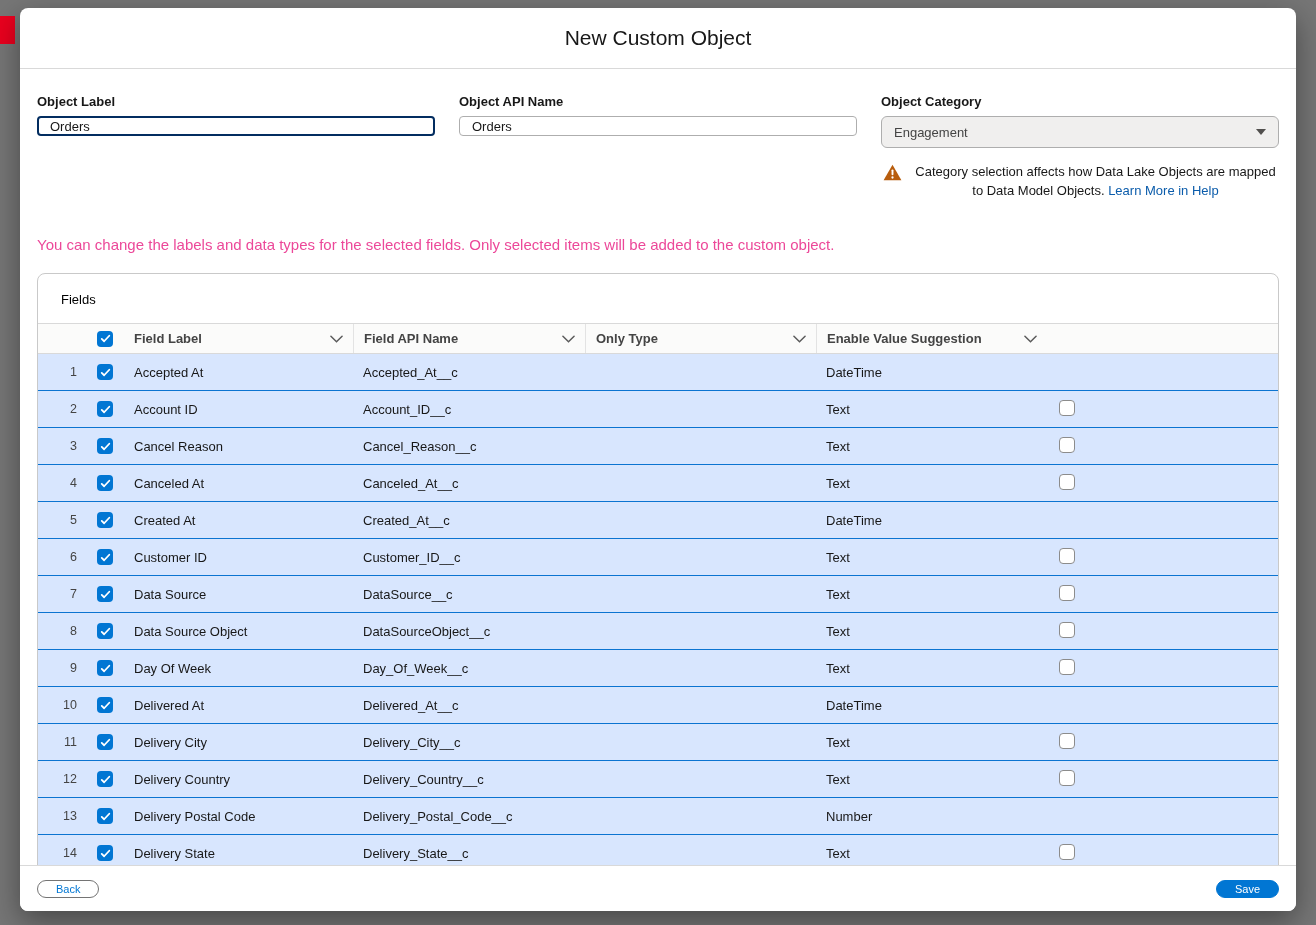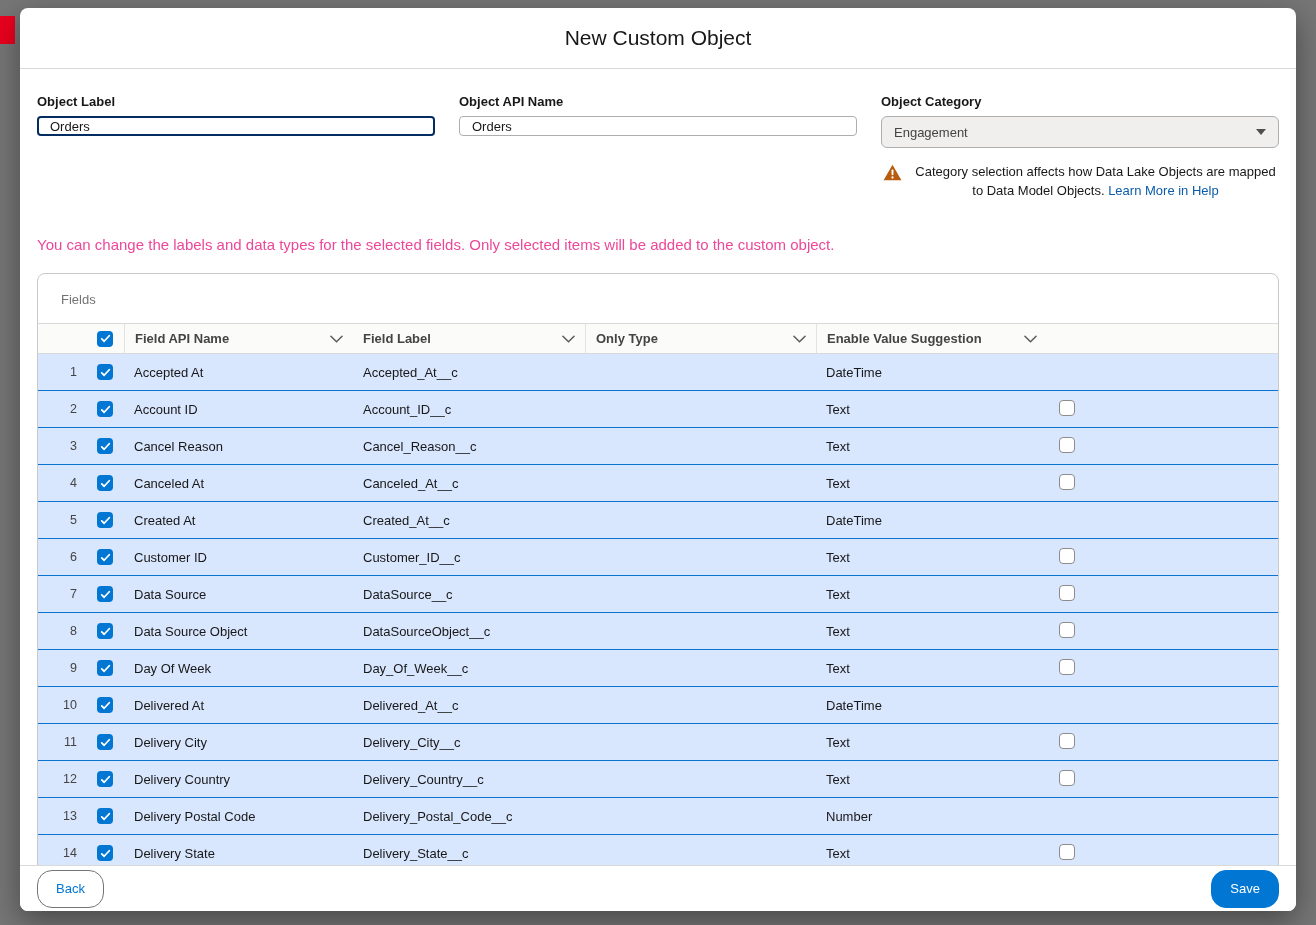--- a/index.html
+++ b/index.html
@@ -56,21 +56,21 @@
   .warning-icon { color: var(--warning-icon, #b85d0d); flex: 0 0 auto; margin-top: 2px; }
   .warning-text { font-size: 13px; line-height: 19px; color: #181818; text-align: center; }
   .link { color: var(--link, #0b5cab); text-decoration: none; }
 
   .description { margin-top: 36px; font-size: 15px; color: #ec4899; }
 
   .fields-panel {
     margin-top: 20px; border: 1px solid #c9c9c9; border-radius: 8px;
     overflow: hidden; background: #fff;
   }
-  .panel-title { padding: 18px 23px 16px 23px; font-size: 13px; color: #737373; }
+  .panel-title { padding: 18px 23px 16px 23px; font-size: 13px; color: #000000; }
 
   .grid {
     display: grid;
     grid-template-columns: 48px 38px 229px 232px 231px 231px 1fr;
     align-items: center;
   }
   .thead {
     height: 31px; background: #fbfbfa;
     border-top: 1px solid #d9d9d9; border-bottom: 1px solid #d9d9d9;
   }
@@ -99,21 +99,21 @@
   }
   .checkbox.checked { background: var(--accent, #0176d3); }
   .checkbox.unchecked { background: #fff; border: 1.5px solid #8c8c8c; }
 
   .modal-footer {
     flex: 0 0 46px; border-top: 1px solid #d9d9d9; background: #fff;
     display: flex; align-items: center; justify-content: space-between;
     padding: 0 17px;
   }
   .btn {
-    height: 38px; border-radius: 15px; font-size: 13px; cursor: pointer;
+    height: 18px; border-radius: 15px; font-size: 11px; cursor: pointer;
     font-family: "Liberation Sans", "DejaVu Sans", sans-serif;
   }
   .btn-neutral {
     background: #fff; border: 1px solid #747474; color: var(--accent, #0176d3);
     padding: 0 18px; font-weight: 400;
   }
   .btn-brand {
     background: var(--save-button-bg, #0176d3); border: 1px solid var(--save-button-bg, #0176d3);
     color: #fff; padding: 0 18px; font-weight: 500;
   }
@@ -170,36 +170,36 @@
 
         <div class="thead grid">
           <div class="c-num"></div>
           <div class="c-cb">
             <span class="checkbox checked">
               <svg viewBox="0 0 16 16" width="11" height="11">
                   <path d="M2.5 8.5 L6 12 L13.5 4" fill="none" stroke="#ffffff" stroke-width="2.6" stroke-linecap="round" stroke-linejoin="round"></path>
                 </svg>
             </span>
           </div>
+          <div class="th first">
+            <span>Field Label</span>
+            <span class="chev">
+                <svg width="13" height="8" viewBox="0 0 14 8">
+                  <path d="M1 1 L7 7 L13 1" fill="none" stroke="#5c5c5c" stroke-width="1.6" stroke-linecap="round"></path>
+                </svg>
+              </span>
+          </div>
           <div class="th">
             <span>Field API Name</span>
             <span class="chev">
                 <svg width="13" height="8" viewBox="0 0 14 8">
                   <path d="M1 1 L7 7 L13 1" fill="none" stroke="#5c5c5c" stroke-width="1.6" stroke-linecap="round"></path>
                 </svg>
               </span>
           </div>
-          <div class="th first">
-            <span>Field Label</span>
-            <span class="chev">
-                <svg width="13" height="8" viewBox="0 0 14 8">
-                  <path d="M1 1 L7 7 L13 1" fill="none" stroke="#5c5c5c" stroke-width="1.6" stroke-linecap="round"></path>
-                </svg>
-              </span>
-          </div>
           <div class="th">
             <span>Only Type</span>
             <span class="chev">
                 <svg width="13" height="8" viewBox="0 0 14 8">
                   <path d="M1 1 L7 7 L13 1" fill="none" stroke="#5c5c5c" stroke-width="1.6" stroke-linecap="round"></path>
                 </svg>
               </span>
           </div>
           <div class="th">
             <span>Enable Value Suggestion</span>

